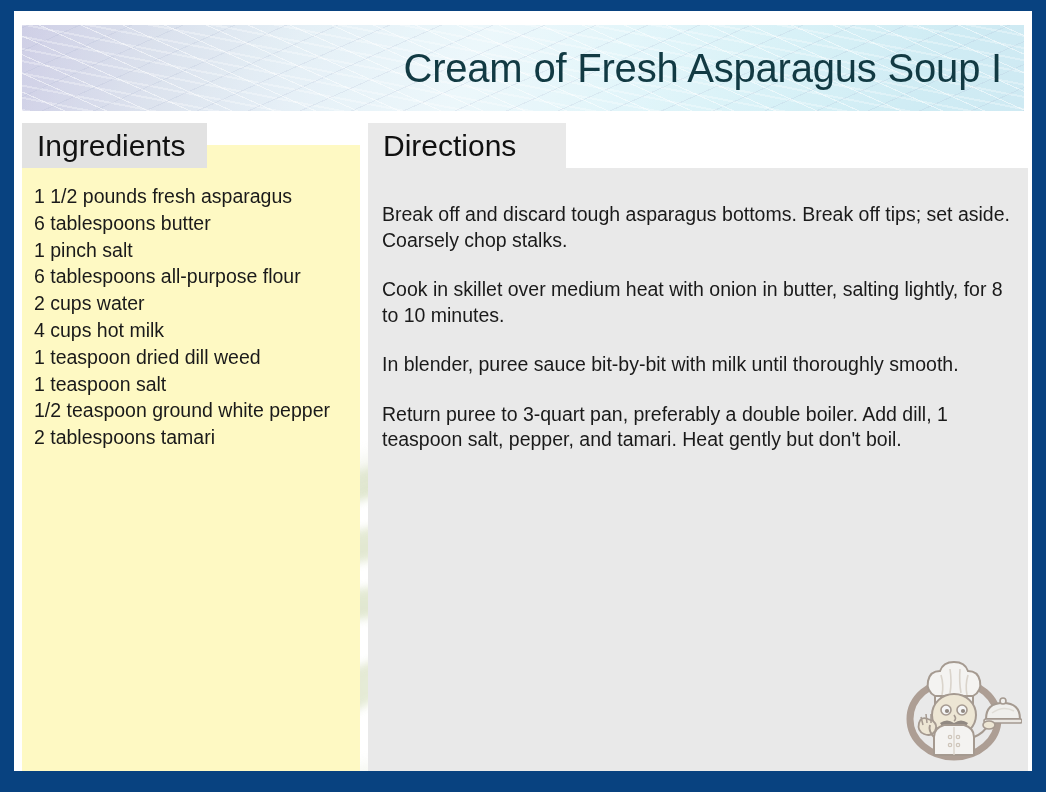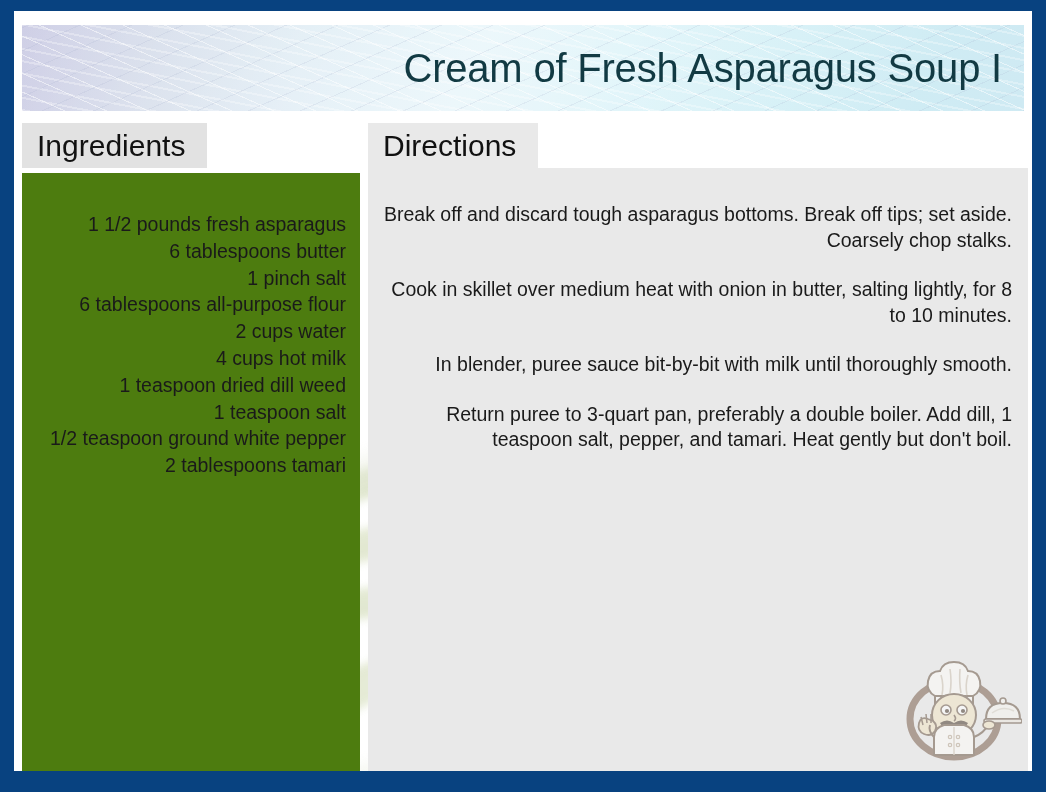--- a/index.html
+++ b/index.html
@@ -22,21 +22,20 @@
   }
 
   .card-inner {
     position: absolute;
     left: 14px;
     top: 11px;
     width: 1018px;
     height: 760px;
     background: #ffffff;
     overflow: hidden;
-    text-align: right;
   }
 
   
   .banner {
     position: absolute;
     left: 8px;
     top: 14px;
     width: 1002px;
     height: 86px;
     background:
@@ -121,39 +120,39 @@
   .col-head-text {
     font-size: 30px;
     font-weight: 400;
     color: #111111;
     line-height: 1;
   }
 
   .col-body {
     position: absolute;
     left: 0;
-    top: 50px;
+    top: 22px;
     bottom: 0;
     width: 100%;
-    background: #4d7c0f;
+    background: #fef9c3;
     padding: 38px 14px 0 12px;
   }
   .col-body.directions-body {
     background: #e9e9e9;
     top: 45px;
     padding: 34px 16px 8px 14px;
   }
 
   
   #ingredients-col { left: 8px; top: 112px; width: 338px; height: 648px; }
   #ingredients-col .col-head { width: 185px; }
 
   
   #directions-col { left: 354px; top: 112px; width: 660px; height: 648px; }
-  #directions-col .col-head { width: 170px; }
+  #directions-col .col-head { width: 198px; }
 
   
   .ing-line {
     position: relative;
     font-size: 19.5px;
     line-height: 26.8px;
     color: #1a1a1a;
     white-space: pre-wrap;
   }
 

